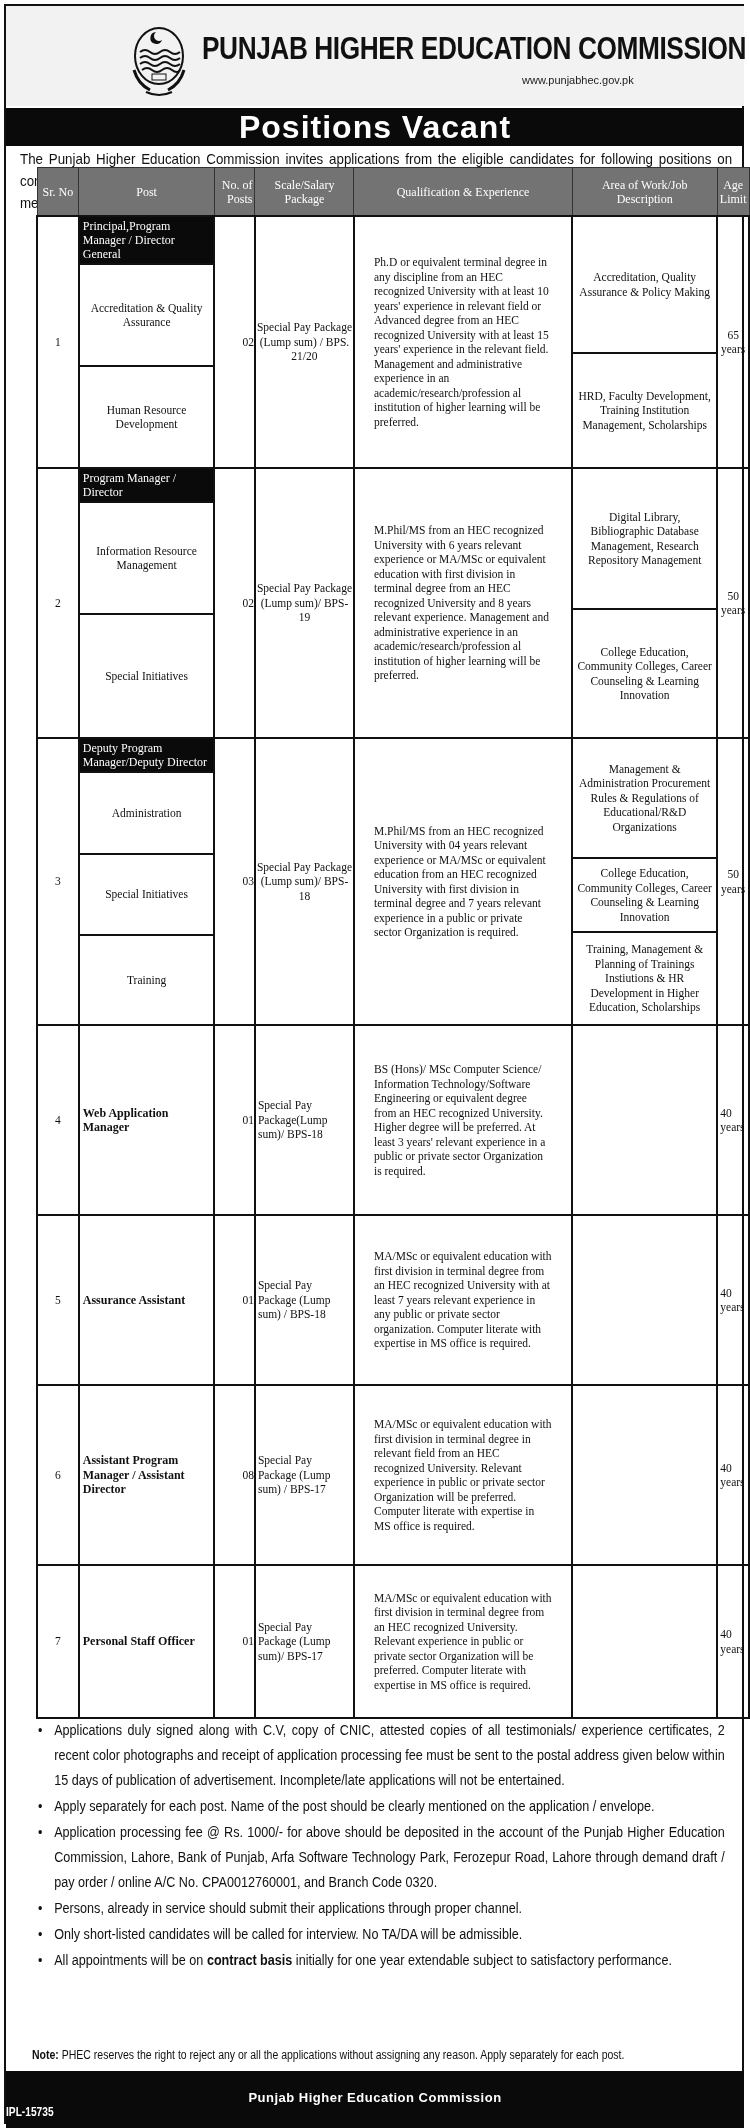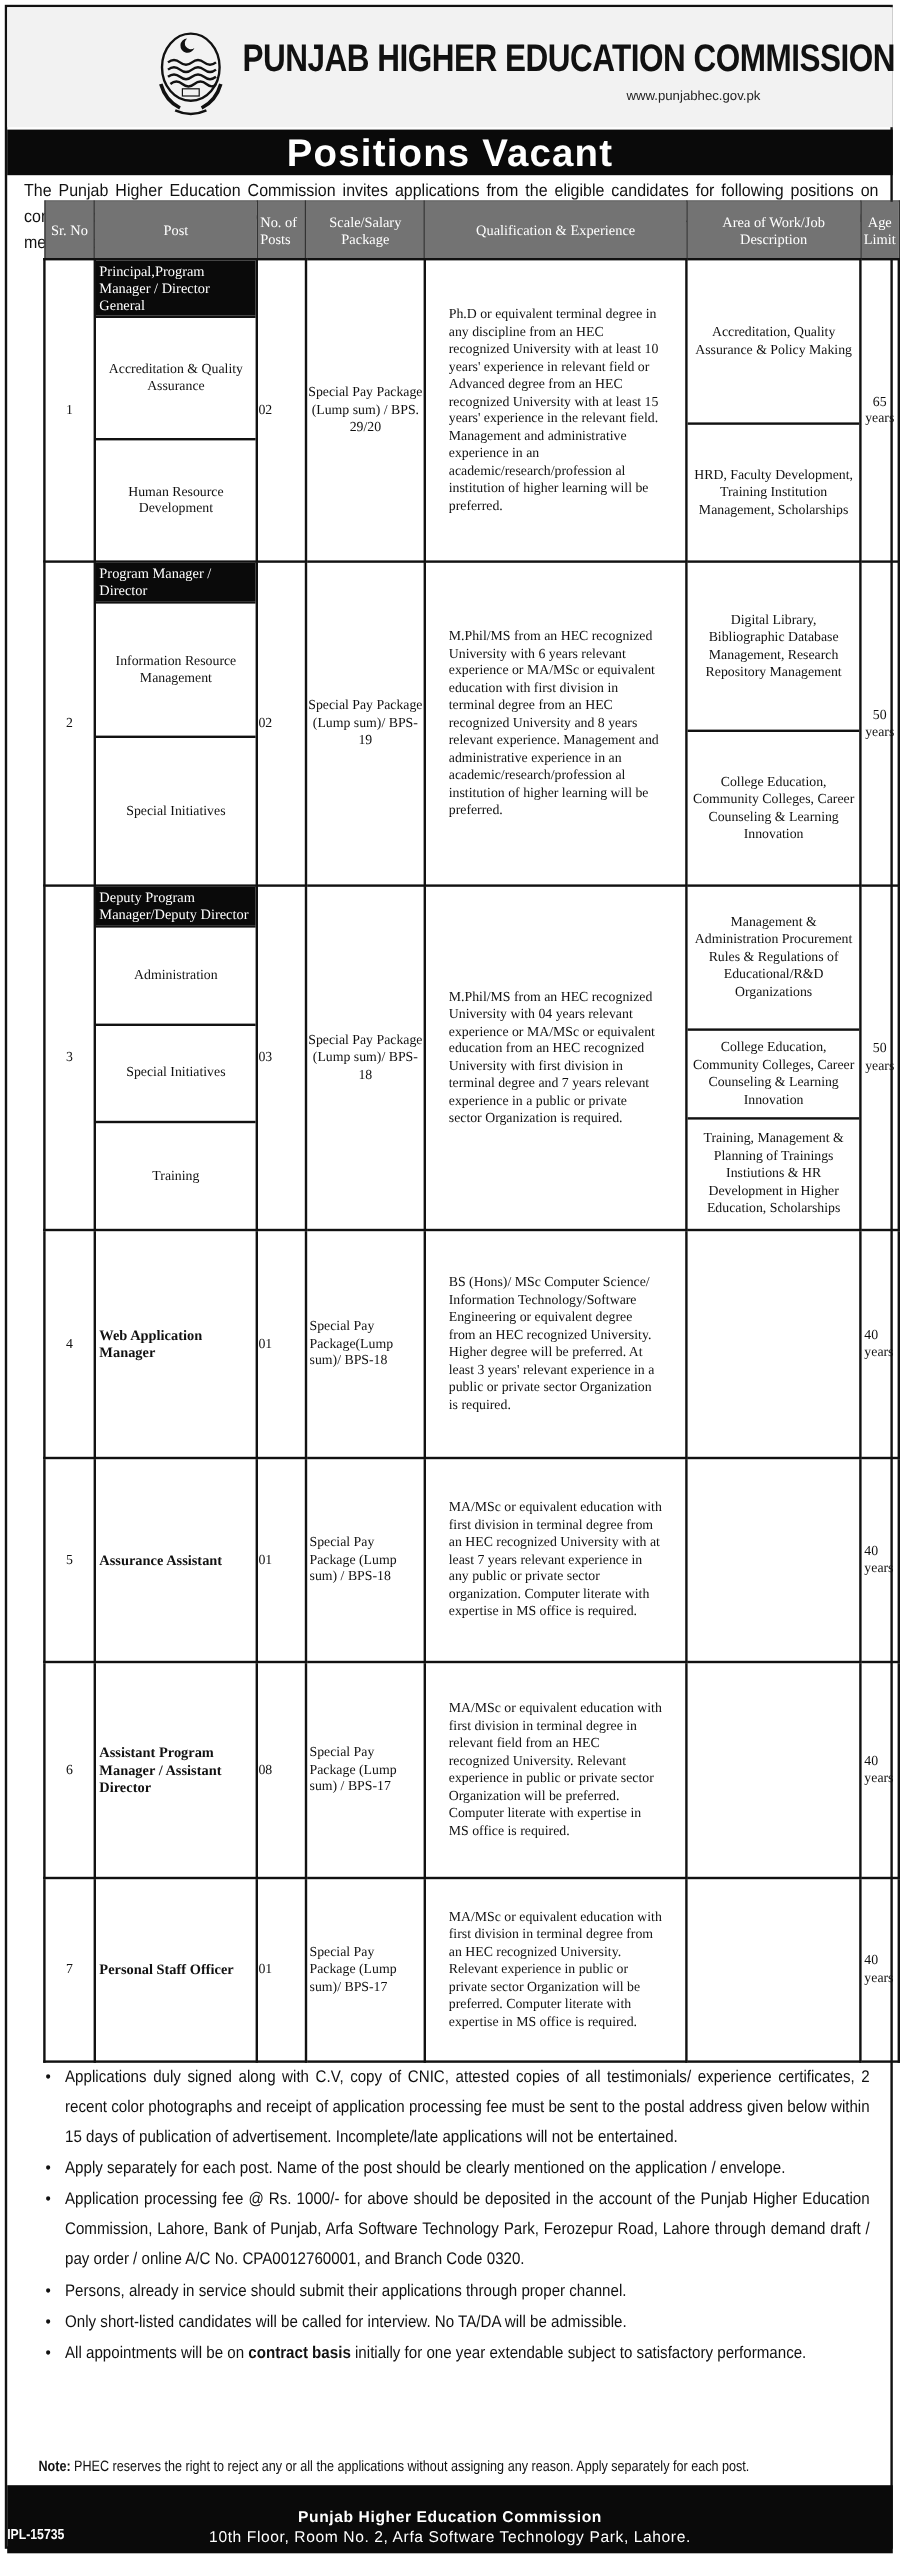--- a/index.html
+++ b/index.html
@@ -13,21 +13,21 @@
   .org-url { position:absolute; left:516px; top:68px; font-family:"Liberation Sans", sans-serif; font-size:11px; color:#222; }
   .banner { position:absolute; left:6px; top:108px; width:738px; height:38px; background:#0a0a0a; color:#fff;
             text-align:center; font-family:"Liberation Sans", sans-serif; font-weight:bold; font-size:32px; line-height:38px; letter-spacing:1px; }
   .intro { position:absolute; left:20px; top:148px; width:712px; font-family:"Liberation Sans", sans-serif; font-size:14.5px;
            line-height:22px; text-align:justify; transform:scaleX(0.92); transform-origin:left; width:774px; }
   table.posts { position:absolute; left:36px; top:167px; border-collapse:collapse; font-family:"Liberation Serif", serif; font-size:11.5px; }
   table.posts th { background:#737373; color:#fff; font-weight:normal; font-size:12px; line-height:14px; border:1px solid #333; padding:0 2px; height:47px; }
   table.posts td { border:2px solid #111; vertical-align:middle; padding:0; line-height:14.5px; }
   .c-sr { width:42px; text-align:center; }
   .c-post { width:140px; }
-  .c-no { width:38px; text-align:left; }
+  .c-no { width:38px; text-align:right; }
   .c-scale { width:100px; text-align:center; }
   .c-qual { width:188px; }
   .c-area { width:153px; text-align:center; }
   .c-age { width:19px;margin-left:29px; }
   .qual { padding:0 19px !important; text-align:left; }
   .group-head { background:#0a0a0a; color:#fff; padding:2px 3px; font-size:12px; line-height:14px; }
   .sub { border-top:2px solid #111; display:flex; align-items:center; justify-content:center; text-align:center; padding:0 4px; }
   .sub:first-of-type { border-top:none; }
   .stack { display:flex; flex-direction:column; height:100%; }
   .area-sub { display:flex; align-items:center; justify-content:center; text-align:center; padding:0 3px; }
@@ -86,21 +86,21 @@
     <tr style="height:250px">
       <td class="c-sr">1</td>
       <td class="c-post" style="vertical-align:top">
         <div class="stack" style="height:250px">
           <div class="group-head">Principal,Program Manager / Director General</div>
           <div class="sub" style="flex:1">Accreditation &amp; Quality Assurance</div>
           <div class="sub" style="flex:1;border-top:2px solid #111">Human Resource Development</div>
         </div>
       </td>
       <td class="c-no">02</td>
-      <td class="c-scale">Special Pay Package (Lump sum) / BPS. 29/20</td>
+      <td class="c-scale">Special Pay Package (Lump sum) / BPS. 21/20</td>
       <td class="c-qual qual">Ph.D or equivalent terminal degree in any discipline from an HEC recognized University with at least 10 years' experience in relevant field or Advanced degree from an HEC recognized University with at least 15 years' experience in the relevant field. Management and administrative experience in an academic/research/profession al institution of higher learning will be preferred.</td>
       <td class="c-area" style="vertical-align:top">
         <div class="stack" style="height:250px">
           <div class="area-sub" style="flex:1.2">Accreditation, Quality Assurance &amp; Policy Making</div>
           <div class="area-sub" style="flex:1">HRD, Faculty Development, Training Institution Management, Scholarships</div>
         </div>
       </td>
       <td class="c-age" style="text-align:center">65 years</td>
     </tr>
 
@@ -196,15 +196,14 @@
   <li style="line-height:25px">Application processing fee @ Rs. 1000/- for above should be deposited in the account of the Punjab Higher Education Commission, Lahore, Bank of Punjab, Arfa Software Technology Park, Ferozepur Road, Lahore through demand draft / pay order / online A/C No. CPA0012760001, and Branch Code 0320.</li>
   <li style="line-height:25px">Persons, already in service should submit their applications through proper channel.</li>
   <li style="line-height:25px">Only short-listed candidates will be called for interview. No TA/DA will be admissible.</li>
   <li style="line-height:25px"><span>All appointments will be on </span><b>contract basis</b><span> initially for one year extendable subject to satisfactory performance.</span></li>
 </ul>
 
 <div class="note"><b>Note:</b><span> PHEC reserves the right to reject any or all the applications without assigning any reason.  Apply separately for each post.</span></div>
 
 <div class="footer">
   <div class="line" style="top:19px;font-weight:bold">Punjab Higher Education Commission</div>
-  <div class="line" style="top:35px">10th Floor, Room No. 2, Arfa Software Technology Park, Lahore.</div>
   <div class="ipl">IPL-15735</div>
 </div>
 
 </body></html>

